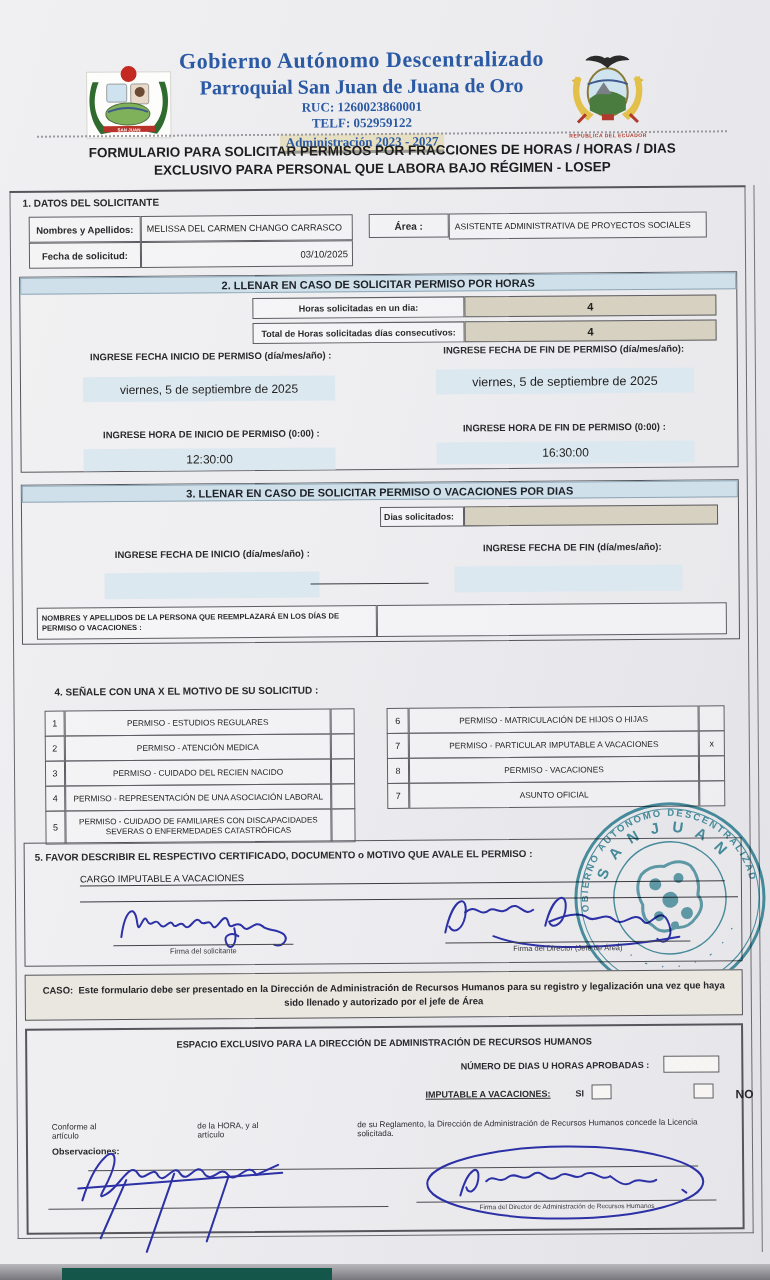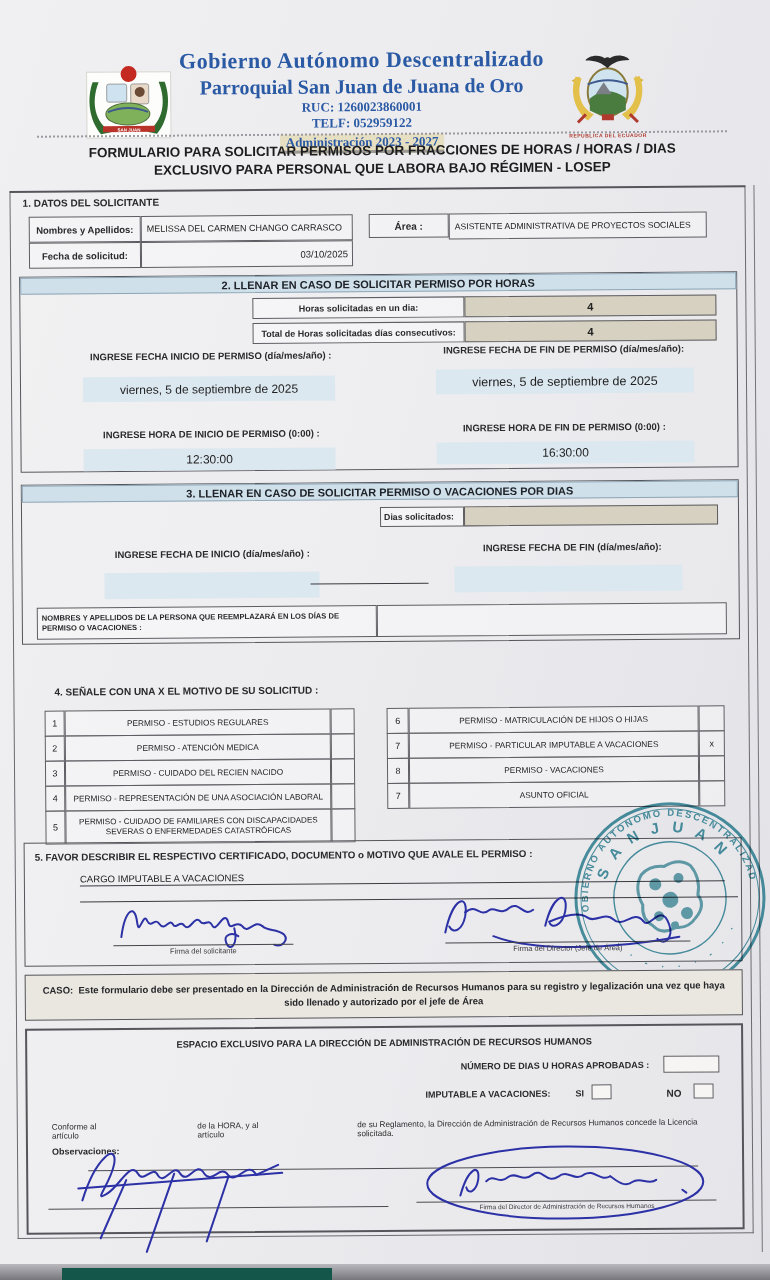--- a/index.html
+++ b/index.html
@@ -304,24 +304,24 @@
       </div>
 
       <div class="secbox" style="left:8px; top:836px; width:718px; height:206px; border-width:2px; overflow:visible;">
         <div class="abs lbl ctr" style="left:0; top:10px; width:100%; font-size:9.3px; justify-content:center; display:flex;">ESPACIO EXCLUSIVO PARA LA DIRECCIÓN DE ADMINISTRACIÓN DE RECURSOS HUMANOS</div>
 
         <div class="abs lbl" style="left:330px; top:34px; width:292px; text-align:right; font-size:9px;">NÚMERO DE DIAS U HORAS APROBADAS :</div>
         <div class="abs cell" style="left:636px; top:30px; width:56px; height:17px; background:#f6f5f3;">
             <span></span>
           </div>
 
-        <div class="abs lbl" style="left:398px; top:62px; font-size:9px;">IMPUTABLE A VACACIONES:</div>
+        <div class="abs lbl" style="left:398px; top:62px; font-size:9px;text-decoration:underline;">IMPUTABLE A VACACIONES:</div>
         <div class="abs lbl" style="left:548px; top:62px; font-size:9px;">SI</div>
         <div class="abs cell" style="left:564px; top:58px; width:20px; height:15px; background:#f6f5f3;"></div>
-        <div class="abs lbl" style="left:611px; top:62px; font-size:10px;margin-left:28px;">NO</div>
+        <div class="abs lbl" style="left:680px; top:62px; font-size:12px;margin-left:28px;">NO</div>
         <div class="abs cell" style="left:666px; top:58px; width:20px; height:15px; background:#f6f5f3;"></div>
 
         <div class="abs" style="left:24px; top:92px; width:684px; font-size:8.2px; color:#2e2e32; display:flex;">
           <span>Conforme al artículo</span>
           <span style="width:72px; border-bottom:1px dotted transparent;"></span>
           <span>de la HORA, y al artículo</span>
           <span style="width:70px;"></span>
           <span>de su Reglamento, la Dirección de Administración de Recursos Humanos concede la Licencia solicitada.</span>
         </div>
 

